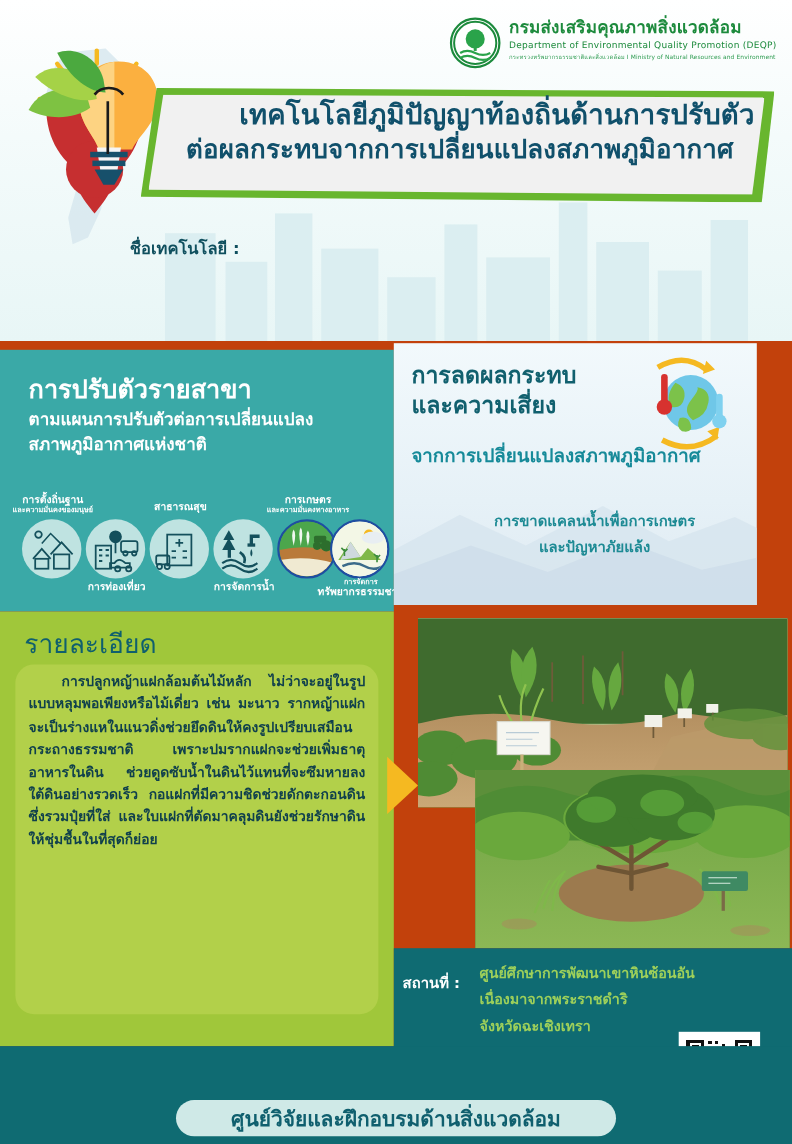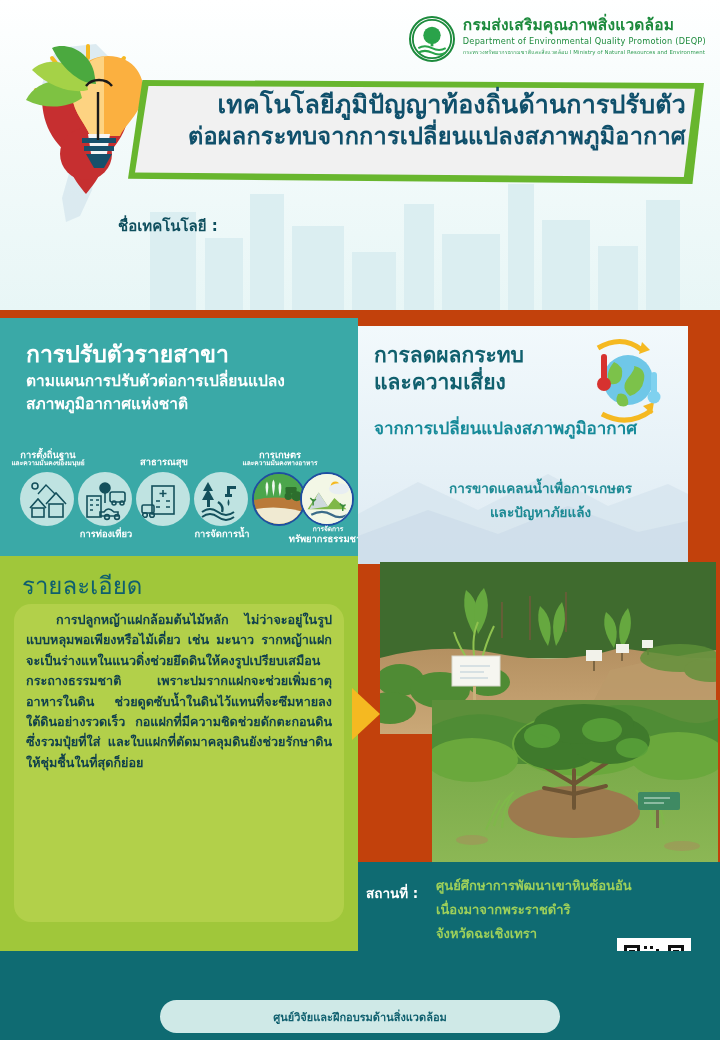--- a/index.html
+++ b/index.html
@@ -66,21 +66,21 @@
     clip-path: polygon(2.4% 0%, 100% 3%, 98% 100%, 0% 95%);
   }
   .title-lines {
     position: absolute; left: 22px; right: 18px; top: 10px;
     text-align: center;
   }
   .title-l1, .title-l2 {
     color: #10506b; font-weight: bold; letter-spacing: .2px; line-height: 1.22;
   }
   .title-l1 { font-size: 25px; text-align: right; }
-  .title-l2 { font-size: 23.5px; margin-top: 1px; text-align: right; }
+  .title-l2 { font-size: 23.5px; margin-top: 1px; }
 
   .tech-label {
     position: absolute; left: 118px; top: 214px;
     font-size: 15px; font-weight: bold; color: #0f4f5e;
   }
   .tech-name {
     position: absolute; left: 120px; top: 258px; width: 470px;
     text-align: center;
     font-size: 25px; font-weight: bold; color: #127a86;
   }
@@ -114,21 +114,21 @@
     position: absolute; width: 108px; left: -26px;
     text-align: center; color: #ffffff; font-weight: bold;
     font-size: 9.4px; line-height: 1.15;
   }
   .sector .cap .sm { display: block; font-size: 6.6px; font-weight: bold; }
   .cap-top { bottom: 58px; }
   .cap-bot { top: 57px; }
 
   
   .panel-right {
-    position: absolute; left: 358px; top: 326px; width: 330px; height: 238px;
+    position: absolute; left: 358px; top: 312px; width: 330px; height: 238px;
     background: linear-gradient(180deg,#f2f9fc 0%,#e6f1f7 60%,#dfeaf2 100%);
     overflow: hidden;
     padding-left: 24px;
   }
   .pr-h1 {
     position: absolute; left: 16px; top: 16px; width: 230px;
     font-size: 21px; font-weight: bold; color: #11606e; line-height: 1.3;
   }
   .pr-h2 {
     position: absolute; left: 16px; top: 88px; width: 330px;
@@ -200,21 +200,21 @@
     position: absolute; left: 245px; top: 155px; width: 102px;
     text-align: center; font-size: 9.5px; font-weight: bold; color: #cfe6a8;
   }
   .footer-pill {
     position: absolute; left: 160px; top: 1000px;
     width: 400px; height: 33px; border-radius: 17px;
     background: #cfe9e7;
     display: flex; align-items: center; justify-content: center;
   }
   .footer-pill span {
-    font-size: 11px; font-weight: bold; color: #0f5f6e;
+    font-size: 19px; font-weight: bold; color: #0f5f6e;
   }
 </style>
 </head>
 <body>
 
 <div id="poster">
 
   <div class="header">
 
     <svg class="header-skyline" viewBox="0 0 720 150" preserveAspectRatio="none">

